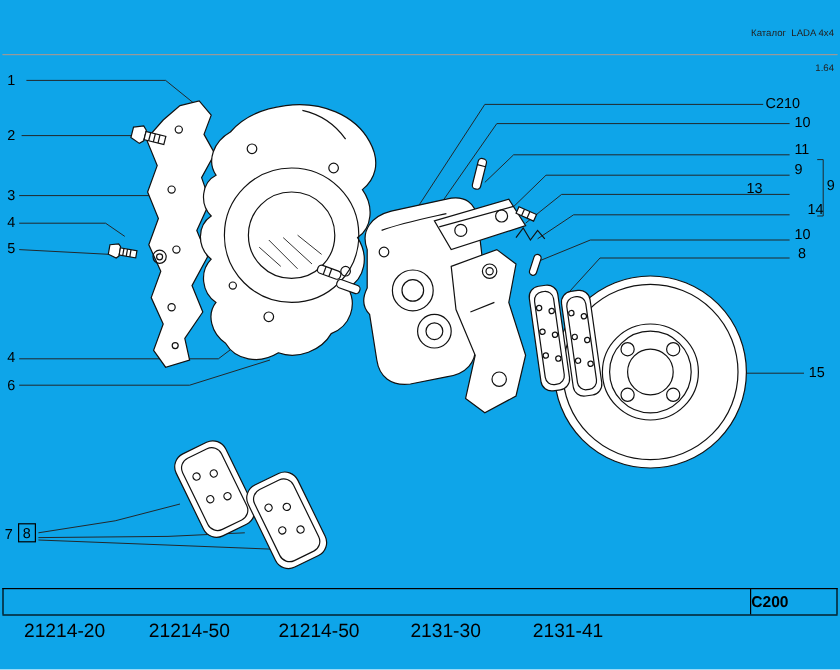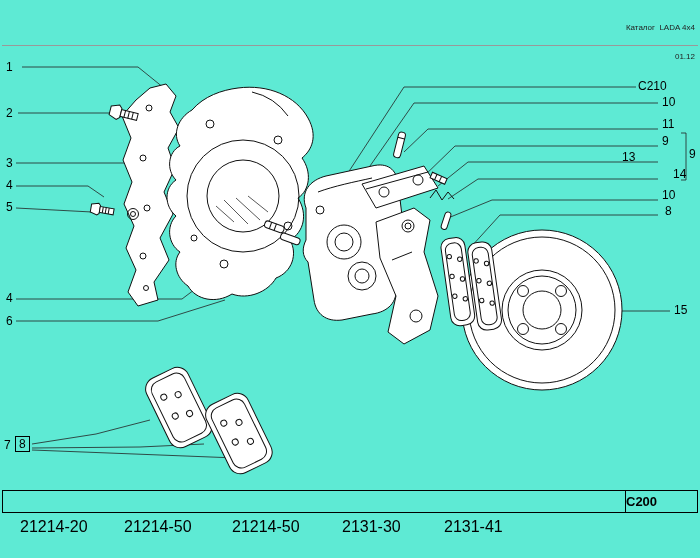--- a/index.html
+++ b/index.html
@@ -1,16 +1,16 @@
 <!DOCTYPE html>
 <html><head>
 <meta charset="utf-8">
 <style>
   html,body{margin:0;padding:0;background:#fff;}
-  .page{position:relative;width:700px;height:558px;background:#5eead4;
+  .page{position:relative;width:700px;height:558px;background:#0ea5e9;
         font-family:"Liberation Sans",sans-serif;color:#000;overflow:hidden;}
   .hdr{position:absolute;right:5px;top:4px;text-align:right;font-size:8px;
        line-height:9.5px;color:#222;white-space:pre;}
   .rule{position:absolute;border-top:1px solid #999;}
   .callout{position:absolute;font-size:12px;line-height:13px;color:#000;}
   .boxed{position:absolute;border:1px solid #000;font-size:12px;line-height:14px;
          padding:0 3px;color:#000;}
   .fline{position:absolute;border-top:1.3px solid #000;}
   .vline{position:absolute;border-left:1.3px solid #000;}
   .ftitle{position:absolute;font-weight:bold;font-size:13.5px;text-align:center;
@@ -19,21 +19,21 @@
   .variant{position:absolute;font-weight:normal;font-size:16px;margin-left:12px;}
   svg{position:absolute;left:0;top:0;}
 </style>
 </head>
 <body>
 
 <div class="page">
 
   <div class="hdr">
     <div>Каталог  LADA 4x4</div>
-    <div>01.12</div>
+    <div>1.64</div>
   </div>
 
   <div class="rule" style="left:2px;top:45px;width:696px"></div>
 
   <svg width="700" height="490" viewBox="0 0 700 490">
 
     <g stroke="#222" stroke-width="0.8" fill="none">
       <polyline points="22,67 138,67 164,88"></polyline>
       <polyline points="18,113 112,113"></polyline>
       <polyline points="16,163 128,163 146,172"></polyline>

